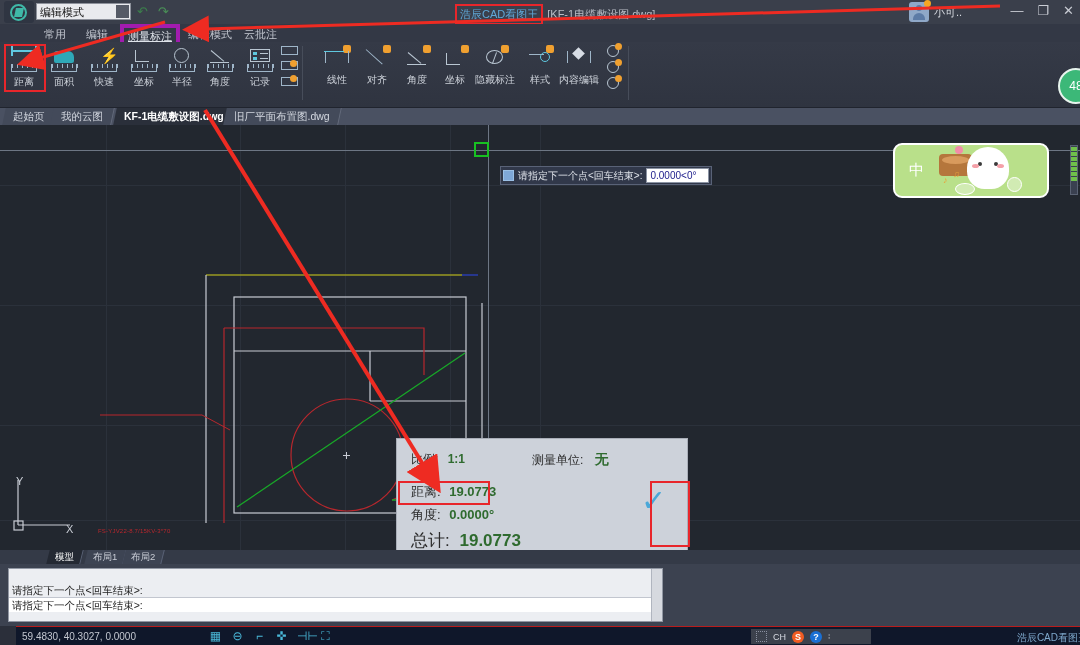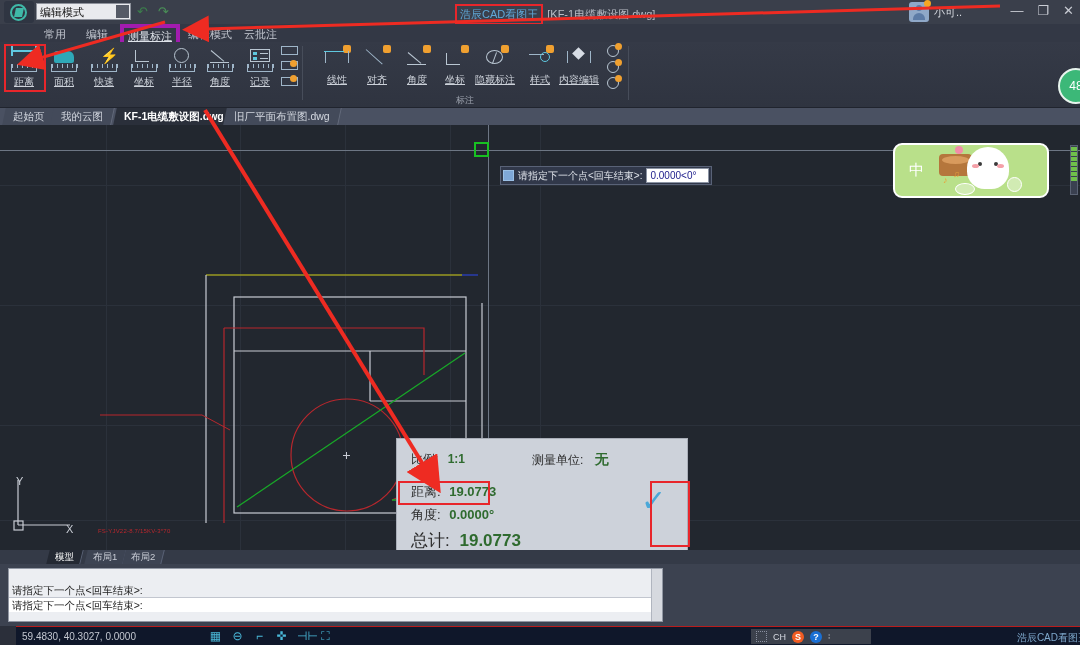--- a/index.html
+++ b/index.html
@@ -102,21 +102,21 @@
     position: absolute; bottom: 1px; width: 100%; text-align: center;
     font-size: 9px; color: #9da3ae;
   }
   .rib-sep {
     position: absolute; top: 4px; width: 1px; height: 54px; background: #474d5a;
   }
   .rib-btn {
     position: absolute; top: 3px; width: 40px; height: 50px;
     display: flex; flex-direction: column; align-items: center; justify-content: flex-start;
   }
-  .rib-btn .lbl { font-size: 10px; color: #cdd2da; margin-top: 2px; text-decoration: underline; }
+  .rib-btn .lbl { font-size: 10px; color: #cdd2da; margin-top: 2px; }
   .ico { position: relative; width: 30px; height: 28px; }
 
   
   .ruler {
     position: absolute; left: 2px; bottom: 1px; width: 26px; height: 8px;
     border: 1px solid #9fb6c9; border-top: none;
   }
   .ruler:before {
     content:""; position:absolute; left:0; top:0; width:26px; height:4px;
     background:
@@ -577,21 +577,20 @@
 
       <div class="mini-circ-stack" style="left:302px">
         <div class="mini-circ" style="top:0"></div>
         <div class="mini-dot" style="left:8px; top:-2px"></div>
         <div class="mini-circ" style="top:16px"></div>
         <div class="mini-dot" style="left:8px; top:14px"></div>
         <div class="mini-circ" style="top:32px"></div>
         <div class="mini-dot" style="left:8px; top:30px"></div>
       </div>
 
-      <div class="rib-group-label">标注</div>
     </div>
 
     <div class="rib-sep" style="left:628px"></div>
   </div>
 
   <div class="hl-box" style="left:4px; top:44px; width:42px; height:48px;"></div>
 
   <div class="doctabs">
     <div class="dtab" style="left:4px"><span>起始页</span></div>
     <div class="dtab" style="left:52px"><span>我的云图</span></div>

